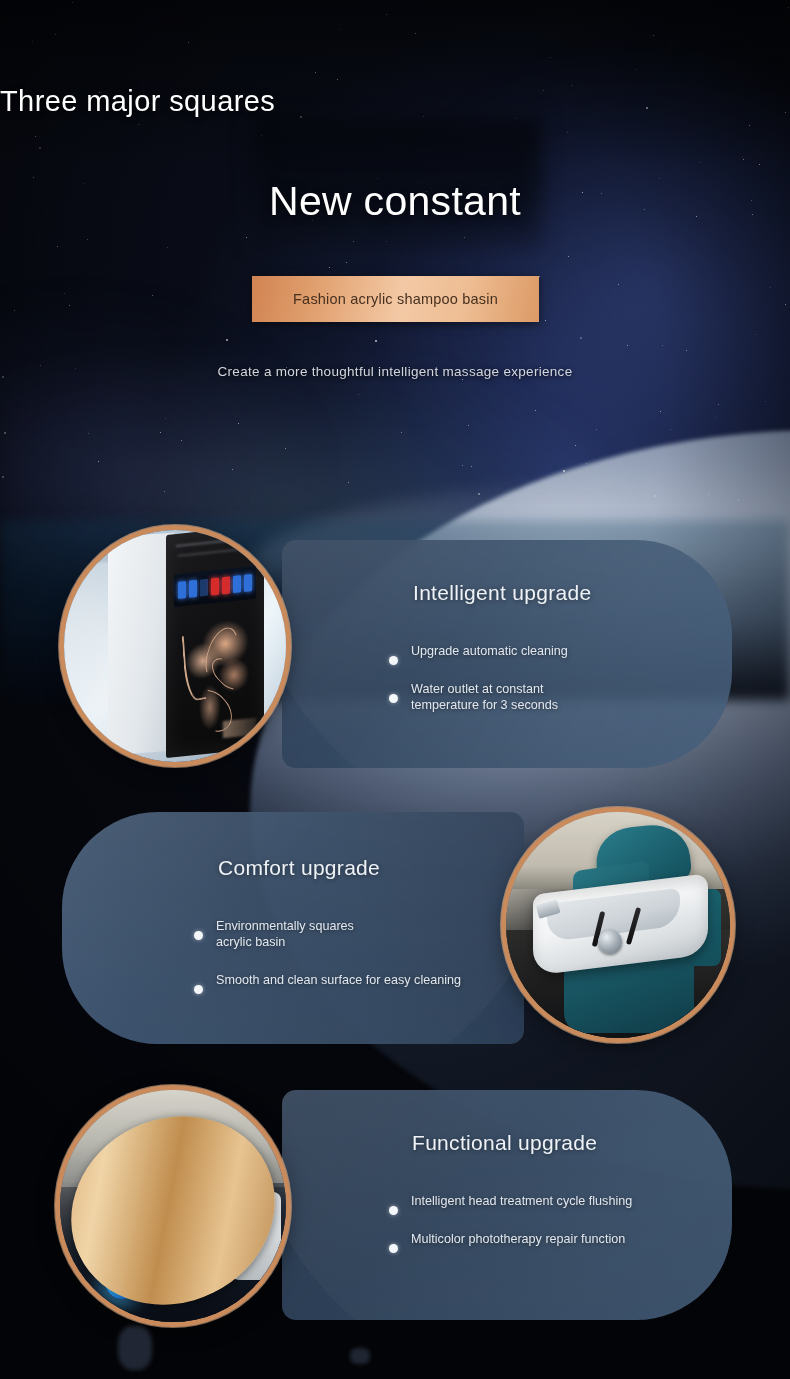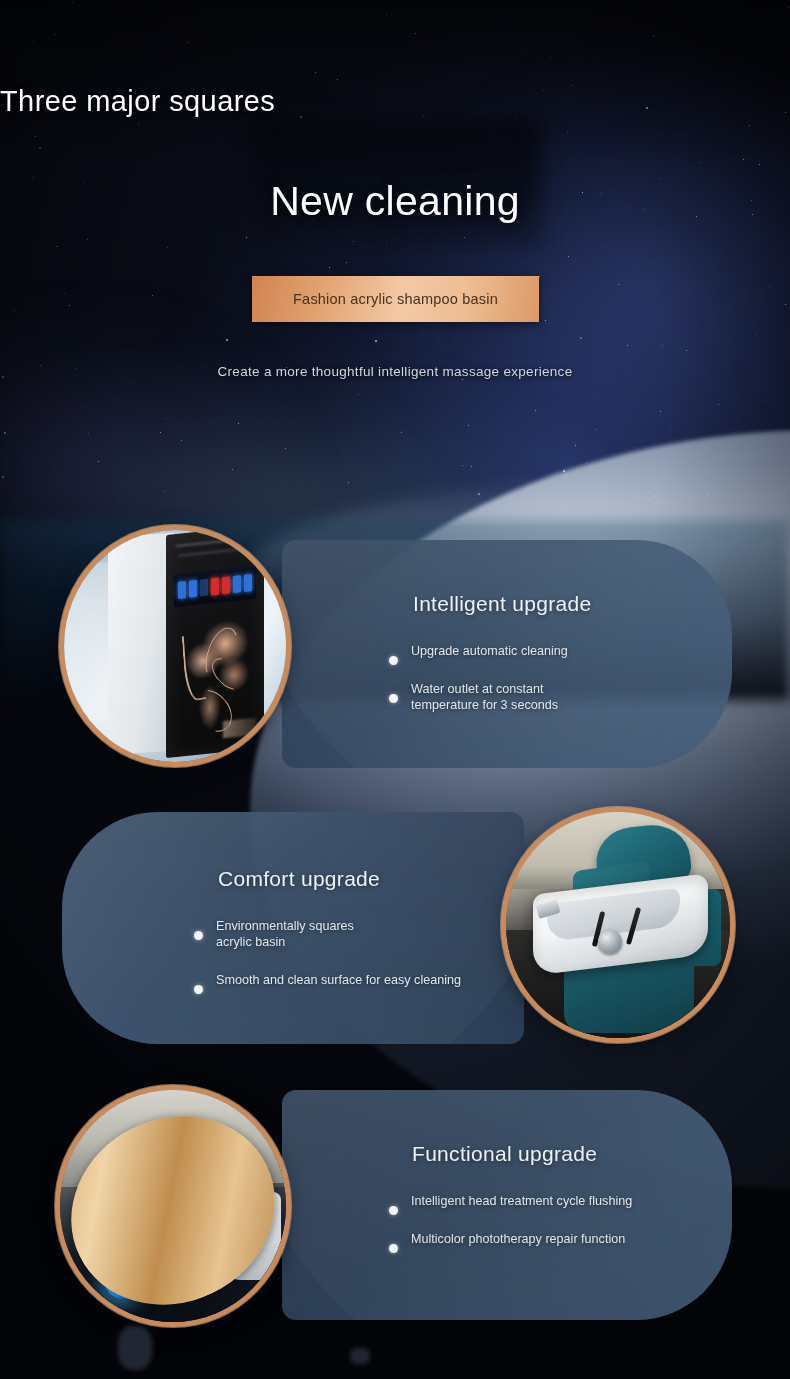--- a/index.html
+++ b/index.html
@@ -156,21 +156,20 @@
     background:linear-gradient(135deg, rgba(255,255,255,0.05) 0%, rgba(255,255,255,0) 40%);
     pointer-events:none;
   }
 
   .card-title {
     position:absolute;
     font-size:21px; font-weight:400; letter-spacing:0.3px;
     color:#eef2f6;
     text-shadow:0 1px 5px rgba(0,0,0,0.45);
     white-space:nowrap;
-    margin-top:11px;
   }
 
   .bullets { position:absolute; }
   .bullet { position:relative; margin-bottom:22px; }
   .bullet:last-child { margin-bottom:0; }
   .bullet-dot {
     position:absolute; left:0; top:13px;
     width:9px; height:9px; border-radius:50%;
     background:#f4f7fa;
     box-shadow:0 0 4px rgba(255,255,255,0.5);
@@ -521,21 +520,21 @@
       <div class="star" style="left: 226.261px; top: 338.562px; width: 2px; height: 2px; opacity: 0.65;"></div>
       <div class="star" style="left: 501.723px; top: 313.611px; width: 1px; height: 1px; opacity: 0.39;"></div>
     </div>
   <div class="bg-vig"></div>
   <div class="headline-slab"></div>
 </div>
 
 <div class="hero">
   <div class="hero-kicker">Three major squares</div>
 
-  <div class="hero-title">New cleaning</div>
+  <div class="hero-title">New constant</div>
 
   <div class="hero-badge">
     <span class="hero-badge-label">Fashion acrylic shampoo basin</span>
   </div>
 
   <div class="hero-sub">Create a more thoughtful intelligent massage experience</div>
 </div>
 
 <div class="card card-right-round" style="left:282px; top:540px; width:450px; height:228px;">
   <div class="swoosh swoosh-r"></div>

